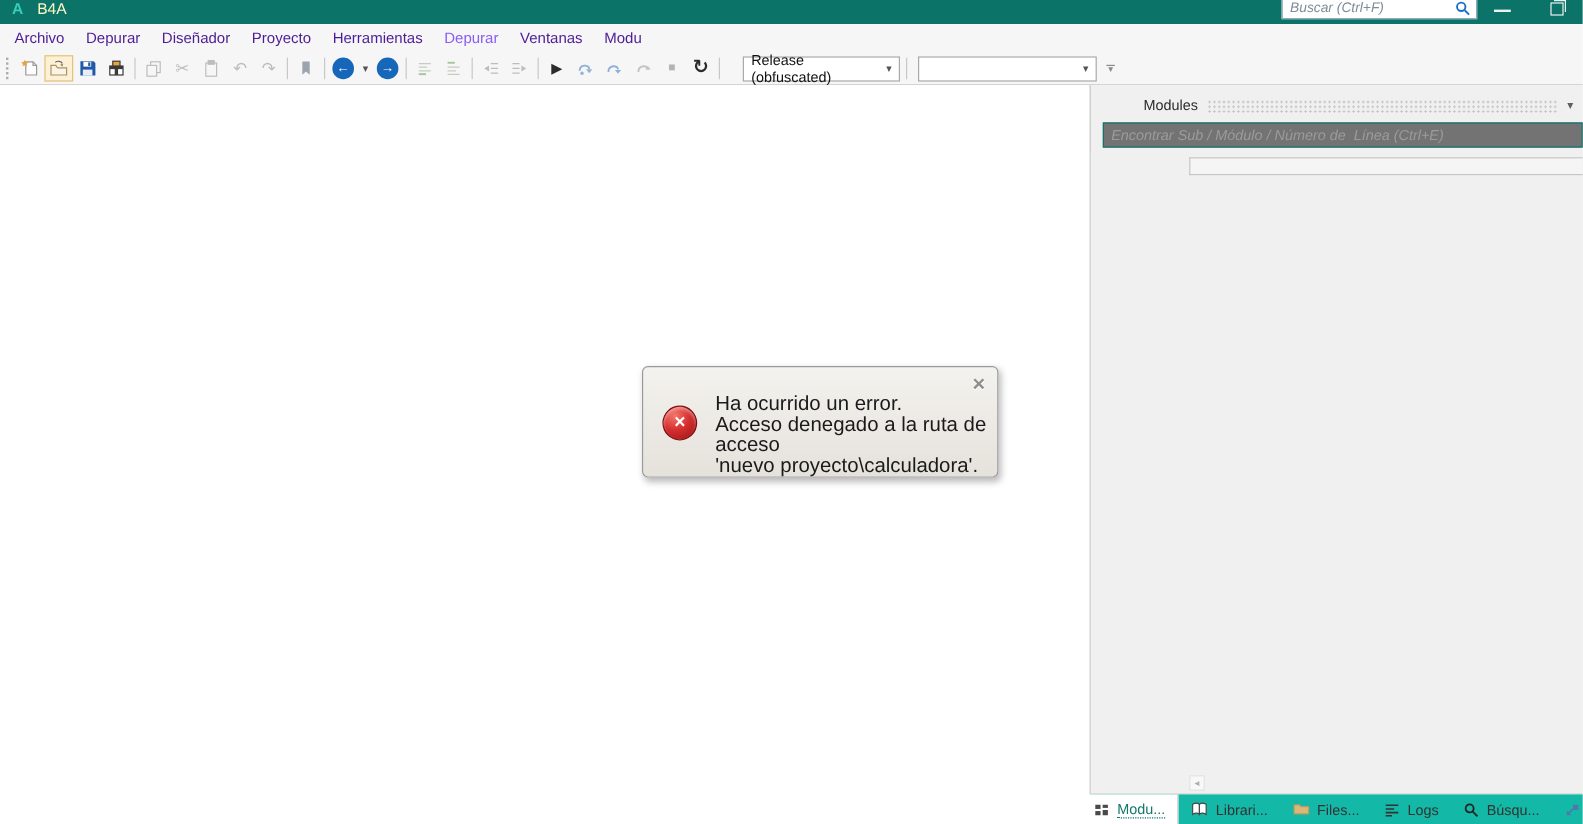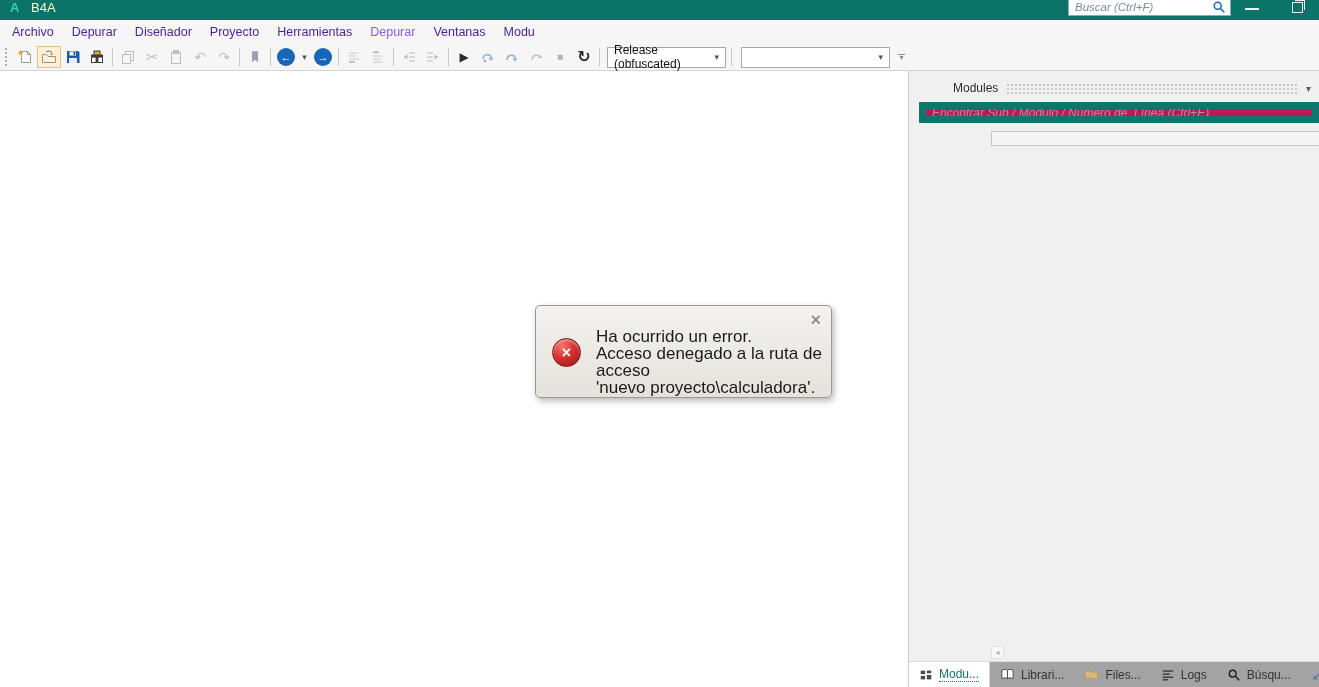--- a/index.html
+++ b/index.html
@@ -33,46 +33,46 @@
   .tbtn.highlight { background:#FDF0D5; border:1px solid #E2C27E; }
   .sep { width:1px; height:18px; background:#C9C9C9; margin:0 3px; }
   .glyph { font-size:14px; line-height:1; }
   .gray { color:#BDBDBD; } .dark { color:#2b2b2b; }
   .circle-btn { width:18px; height:18px; border-radius:50%; background:#1666BA; color:#fff;
                 display:flex; align-items:center; justify-content:center; font-size:11px; font-weight:bold; line-height:1; }
   .caret { font-size:9px; color:#555; }
   .combo { height:21px; border:1px solid #A9A9A9; background:#fff; display:flex; align-items:center;
            font-size:12px; color:#111; padding:0 6px; }
   .combo .caret { margin-left:auto; }
-  .combo1 { width:119px; margin-left:4px; }
+  .combo1 { width:131px; margin-left:16px; }
   .combo2 { width:149px; margin-left:4px; }
   .overflow-btn { margin-left:8px; display:flex; flex-direction:column; align-items:center; gap:1px; }
   .overflow-btn .bar { width:7px; height:1px; background:#8a8a8a; }
   .overflow-btn .arr { font-size:8px; color:#8a8a8a; line-height:4px; }
 
   
   .workspace { position:absolute; top:71px; left:0; right:0; bottom:0; }
   .editor { position:absolute; left:0; top:0; width:908px; height:100%; background:#fff; }
   .panel { position:absolute; left:908px; top:0; right:0; height:100%; background:#F0F0F0; border-left:1px solid #C9C9C9; }
   .panel-header { height:26px; display:flex; align-items:center; padding:8px 6px 0 8px; font-size:12px; color:#2b2b2b;margin-left:36px; }
   .panel-header .dots { flex:1; height:11px; margin:0 8px;
       background-image:radial-gradient(#C6C6C6 0.9px, transparent 1px); background-size:4px 4px; }
   .panel-header .hdr-caret { font-size:10px; color:#5f5f5f; padding-right:2px; }
-  .panel-search { position:absolute; top:31px; left:10px; right:0; height:21px; background:#be185d; border:7px solid #0f766e;
+  .panel-search { position:absolute; top:31px; left:10px; right:0; height:21px; background:#737373; border:1px solid #0f766e;
                   display:flex; padding:0 6px; }
   .panel-search input { border:none; outline:none; width:100%; font-size:12px; font-family:inherit; background:transparent; }
   .panel-search input::placeholder { font-style:italic; color:#9B9B9B; }
   .panel-content { position:absolute; top:54px; left:0; right:0; bottom:25px; background:#F0F0F0; border-bottom:1px solid #DADADA; }
   .inner-box { position:absolute; top:6px; left:82px; right:0; height:15px; background:#F5F5F5;
                border:1px solid #C6C6C6; border-right:none; }
   .scroll-left-btn { position:absolute; bottom:2px; left:82px; width:13px; height:13px; background:#F8F8F8;
                      border:1px solid #E2E2E2; color:#ADADAD; font-size:8px; line-height:11px; text-align:center; }
 
   
-  .panel-tabs { position:absolute; bottom:0; left:0; right:0; height:25px; background:#a3a3a3; display:flex; align-items:stretch; }
+  .panel-tabs { position:absolute; bottom:0; left:0; right:0; height:25px; background:#14b8a6; display:flex; align-items:stretch;justify-content:center; }
   .tab { display:flex; align-items:center; gap:6px; padding:0 10px; font-size:12px; color:#333; white-space:nowrap; }
   .tab.active { background:#fff; border-right:1px solid #D2D2D2; color:#12776C; }
   .tab.active .tab-label { border-bottom:1px dotted #12776C; }
   .tab svg { flex:0 0 auto; }
 
   
   .dialog { position:absolute; left:535px; top:305px; width:297px; height:93px;
             background:linear-gradient(#F4F2EE,#E5E2DC); border:1px solid #999;
             border-radius:5px; box-shadow:2px 3px 6px rgba(0,0,0,.28); z-index:20; }
   .dialog-close { position:absolute; top:4px; right:10px; color:#8E8E8E; font-size:18px; font-weight:bold; cursor:default;

